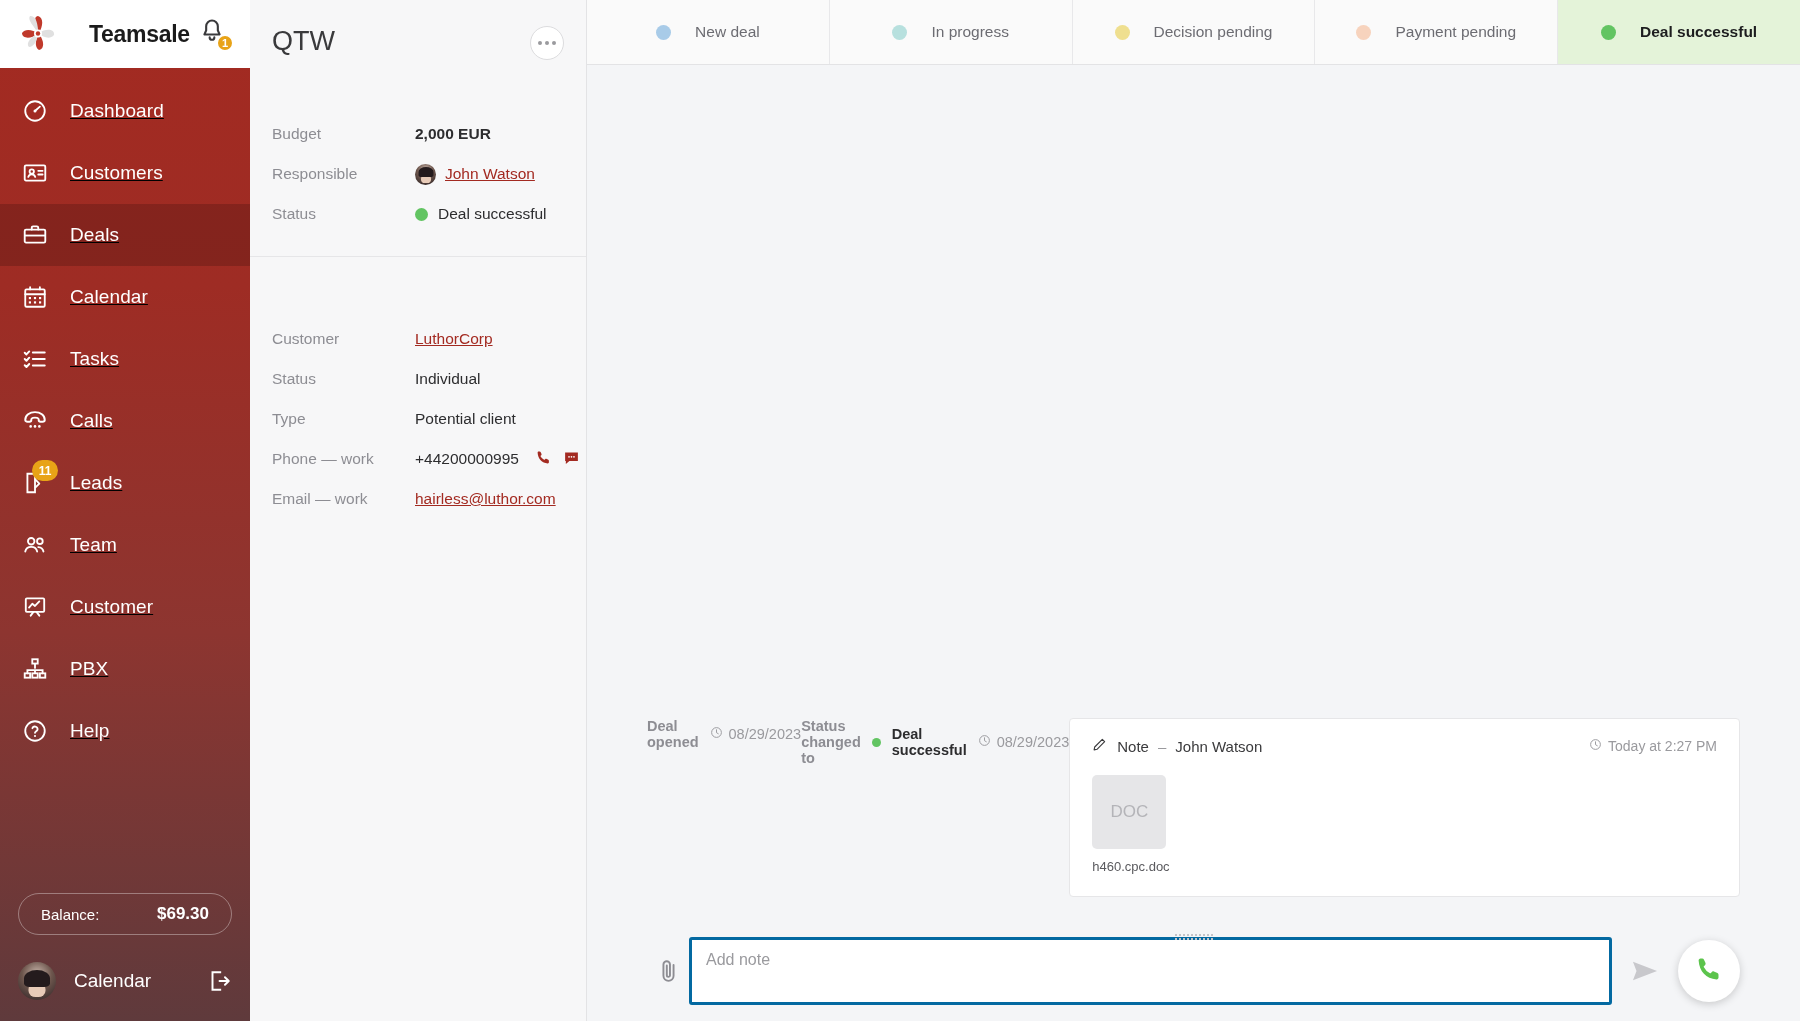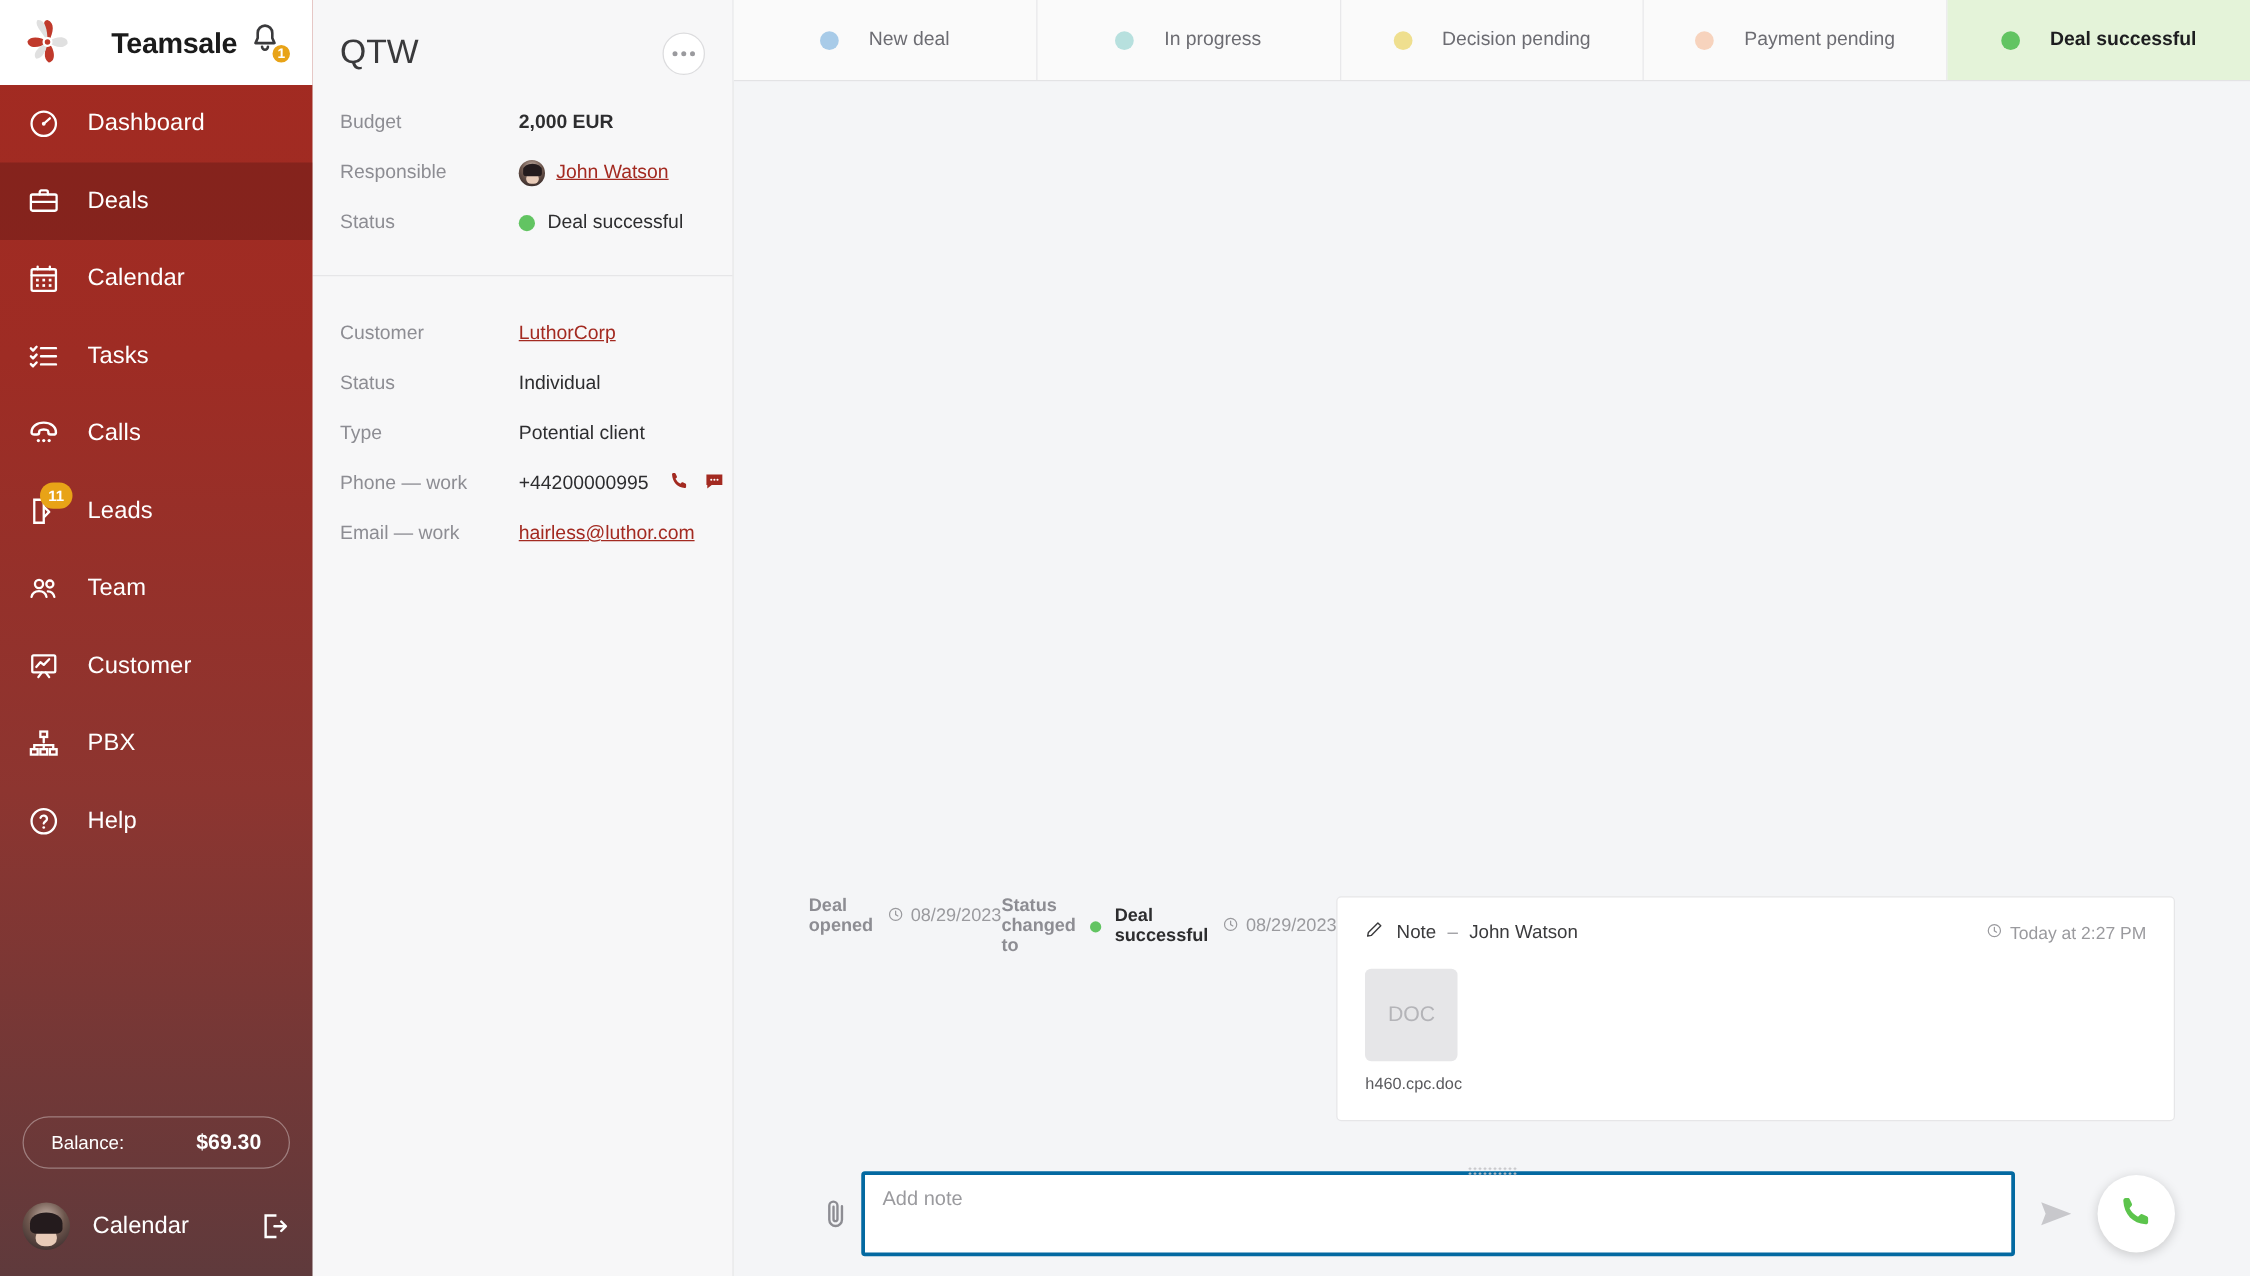--- a/index.html
+++ b/index.html
@@ -29,21 +29,21 @@
     margin-left: 31px; letter-spacing: -0.3px;
   }
   .bell-wrap { margin-left: auto; position: relative; width: 34px; height: 34px; }
   .bell-badge {
     position: absolute; right: -2px; bottom: -1px;
     background: #e8a317; color: #fff; font-size: 11px; font-weight: bold;
     width: 18px; height: 18px; border-radius: 50%;
     display: flex; align-items: center; justify-content: center;
     border: 2px solid #fff;
   }
-  .nav { padding-top: 0px; }
+  .nav { padding-top: 12px; text-decoration: underline; }
   .nav-item {
     display: flex; align-items: center;
     height: 62px; padding-left: 18px; color: #fff;
     cursor: pointer; position: relative;
   }
   .nav-item.active { background: rgba(0,0,0,0.17); }
   .nav-icon {
     width: 34px; height: 34px; flex: 0 0 34px;
     display: flex; align-items: center; justify-content: center;
     position: relative;
@@ -82,21 +82,21 @@
     width: 26px; height: 17px; transform: translateX(-50%);
     background: #241b1d; border-radius: 50% 50% 22% 22%; z-index: 2;
   }
   .settings-label { color: #fff; font-size: 19px; margin-left: 18px; }
   .logout-icon { margin-left: auto; width: 26px; height: 26px; }
 
   
   .detail {
     width: 337px; flex: 0 0 337px; height: 1021px;
     background: #f7f7f8; border-right: 1px solid #e3e3e5;
-    display: flex; flex-direction: column;
+    display: flex; flex-direction: column; gap: 36px;
   }
   .detail-head {
     padding: 26px 22px 18px 22px;
     display: flex; align-items: flex-start;
   }
   .deal-title { font-size: 27px; color: #3a3a3c; font-weight: normal; }
   .more-btn {
     margin-left: auto; width: 34px; height: 34px; border-radius: 50%;
     border: 1px solid #dcdcde; background: #fff;
     display: flex; align-items: center; justify-content: center;
@@ -236,20 +236,31 @@
         <span class="nav-icon">
           <svg viewBox="0 0 24 24" width="26" height="26" fill="none" stroke="#fff" stroke-width="1.7">
             <circle cx="12" cy="12" r="9"></circle>
             <path d="M12 12l4.5-4" stroke-linecap="round"></path>
             <circle cx="12" cy="12" r="1.4" fill="#fff" stroke="none"></circle>
           </svg>
         </span>
         <span class="nav-label">Dashboard</span>
       </div>
 
+      <div class="nav-item">
+        <span class="nav-icon">
+          <svg viewBox="0 0 24 24" width="26" height="26" fill="none" stroke="#fff" stroke-width="1.7">
+            <rect x="2.5" y="5" width="19" height="14" rx="1.2"></rect>
+            <circle cx="9" cy="10.6" r="2"></circle>
+            <path d="M5.8 15.6c.5-1.6 1.8-2.4 3.2-2.4s2.7.8 3.2 2.4" stroke-linecap="round"></path>
+            <path d="M15 10h4M15 13.4h4" stroke-linecap="round"></path>
+          </svg>
+        </span>
+        <span class="nav-label">Customers</span>
+      </div>
 
       <div class="nav-item active">
         <span class="nav-icon">
           <svg viewBox="0 0 24 24" width="26" height="26" fill="none" stroke="#fff" stroke-width="1.7">
             <rect x="2.5" y="7" width="19" height="12" rx="1.2"></rect>
             <path d="M9 7V5.2c0-.6.5-1.2 1.2-1.2h3.6c.7 0 1.2.6 1.2 1.2V7" stroke-linecap="round"></path>
             <path d="M2.5 12.5h19"></path>
           </svg>
         </span>
         <span class="nav-label">Deals</span>

